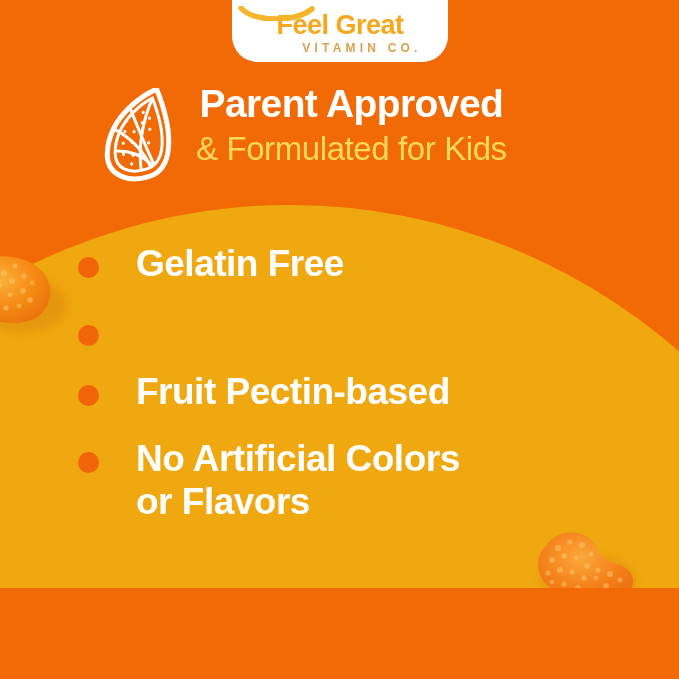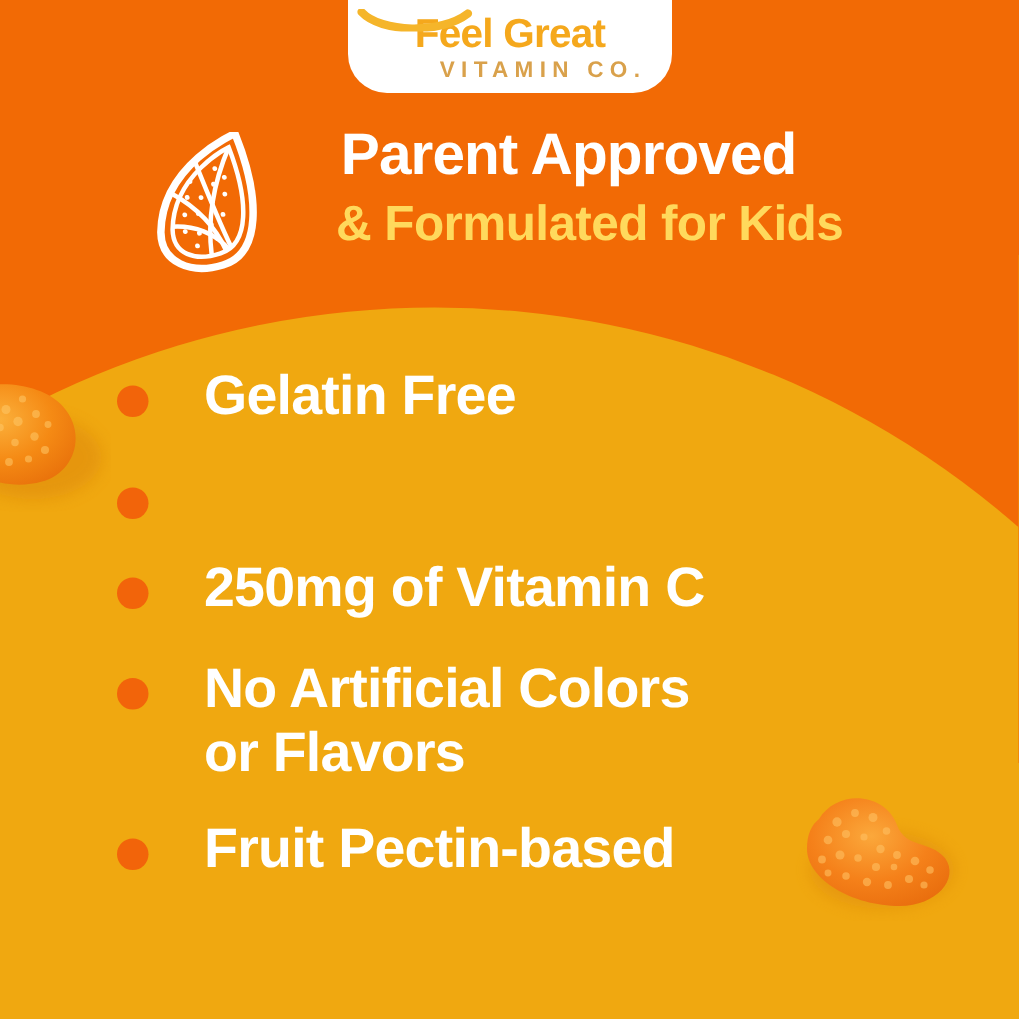--- a/index.html
+++ b/index.html
@@ -1,21 +1,21 @@
 <!DOCTYPE html>
 <html><head>
 <meta charset="utf-8">
 <style>
   html,body{margin:0;padding:0;}
   body{
     width:679px;height:679px;overflow:hidden;
     font-family:"Liberation Sans",sans-serif;
     background:#F26A05;
   }
-  #stage{position:relative;width:679px;height:679px;overflow:hidden;background:#F26A05;}
+  #stage{position:relative;width:679px;height:588px;overflow:hidden;background:#F26A05;}
 
   
   .yellow-disc{
     position:absolute;
     left:-300px; top:205px;
     width:1180px;height:1180px;
     border-radius:50%;
     background:#F0A810;
   }
 
@@ -32,39 +32,39 @@
   .logo-word{
     font-size:27px;font-weight:bold;
     color:#F5A81C;letter-spacing:-0.5px;
     line-height:1;position:relative;
   }
   .logo-swoosh{
     position:absolute;left:6px;top:20px;width:78px;height:15px;
     pointer-events:none;
   }
   .logo-sub{
-    font-size:15px;font-weight:bold;color:#D9A14B;
+    font-size:12px;font-weight:bold;color:#D9A14B;
     letter-spacing:4.2px;margin-top:3px;margin-left:44px;
     line-height:1;
   }
 
   
   .headline-row{
     position:absolute;left:96px;top:84px;
     width:540px;display:flex;align-items:flex-start;
   }
   .orange-slice{width:84px;height:96px;flex:0 0 84px;margin-top:4px;}
   .headline-text{margin-left:16px;}
   .h-main{
     font-size:39px;font-weight:bold;color:#FFFFFF;
     letter-spacing:-0.6px;line-height:1.05;white-space:nowrap;text-align:center;
   }
   .h-sub{
-    font-size:33px;font-weight:bold;color:#FFD95C;
-    letter-spacing:-0.4px;line-height:1.1;margin-top:6px;white-space:nowrap;margin-left:28px;
+    font-size:33px;font-weight:normal;color:#FFD95C;
+    letter-spacing:-0.4px;line-height:1.1;margin-top:6px;white-space:nowrap;
   }
 
   
   .bullets{position:absolute;left:78px;top:243px;width:560px;}
   .bullet-row{display:flex;align-items:flex-start;margin-bottom:25px;}
   .bullet-dot{
     width:21px;height:21px;border-radius:50%;
     background:#F2640A;flex:0 0 21px;margin-top:14px;
   }
   .bullet-label{
@@ -167,30 +167,26 @@
   <div class="bullets">
     <div class="bullet-row">
       <span class="bullet-dot"></span>
       <span class="bullet-label">Gelatin Free</span>
     </div>
     <div class="bullet-row">
       <span class="bullet-dot"></span>
     </div>
     <div class="bullet-row">
       <span class="bullet-dot"></span>
-      <span class="bullet-label">250mg of Vitamin C</span>
+      <span class="bullet-label">Fruit Pectin-based</span>
     </div>
     <div class="bullet-row two-line">
       <span class="bullet-dot"></span>
       <span class="bullet-label" style="white-space:pre-line">No Artificial Colors
 or Flavors</span>
-    </div>
-    <div class="bullet-row">
-      <span class="bullet-dot"></span>
-      <span class="bullet-label">Fruit Pectin-based</span>
     </div>
   </div>
 
   <svg class="gummy gummy-right" viewBox="0 0 118 96">
     <defs>
       <radialGradient id="gr" cx="45%" cy="35%" r="75%">
         <stop offset="0%" stop-color="#FBA83B"></stop>
         <stop offset="55%" stop-color="#F5811A"></stop>
         <stop offset="100%" stop-color="#E86C0C"></stop>
       </radialGradient>

